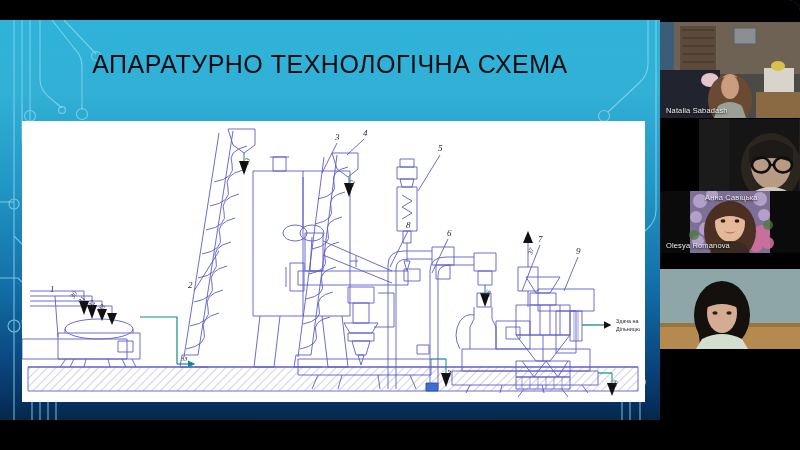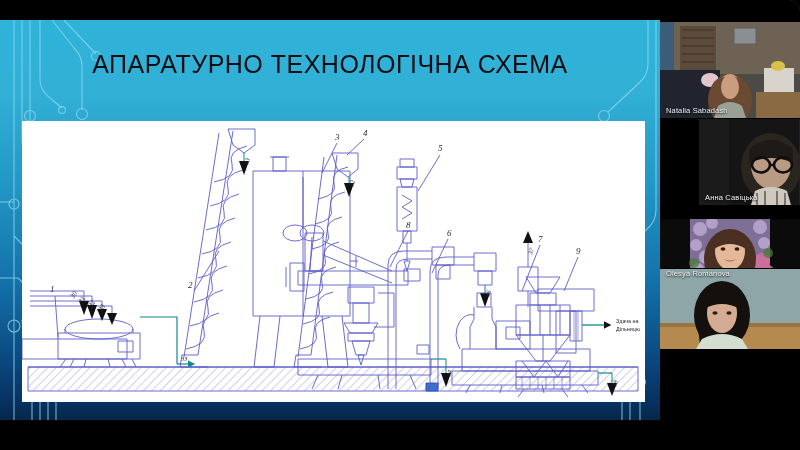--- a/index.html
+++ b/index.html
@@ -441,21 +441,21 @@
           <line x1="58" y1="74" x2="58" y2="86"></line>
             <line x1="66" y1="72" x2="66" y2="86"></line>
           <line x1="78" y1="72" x2="78" y2="86"></line>
             <line x1="86" y1="74" x2="86" y2="86"></line>
         </g>
       </svg>
       <div class="tile-name">Анна Савіцька</div>
     </div>
     <div class="tile-sep" style="top:205px;"></div>
 
-    <div class="tile" style="top:219px;height:62px;text-align:right;">
+    <div class="tile" style="top:191px;height:62px;text-align:right;">
       <svg class="tile-img" width="140" height="62" viewBox="0 0 140 62" preserveAspectRatio="none">
         <rect width="140" height="62" fill="#0b0b0c"></rect>
         <rect x="30" y="0" width="80" height="62" fill="#7e6f96"></rect>
         <g fill="#b9a6cf" opacity=".9">
           <circle cx="40" cy="10" r="7"></circle>
             <circle cx="52" cy="4" r="6"></circle>
           <circle cx="36" cy="26" r="6"></circle>
             <circle cx="46" cy="38" r="7"></circle>
           <circle cx="38" cy="50" r="6"></circle>
             <circle cx="100" cy="8" r="7"></circle>

